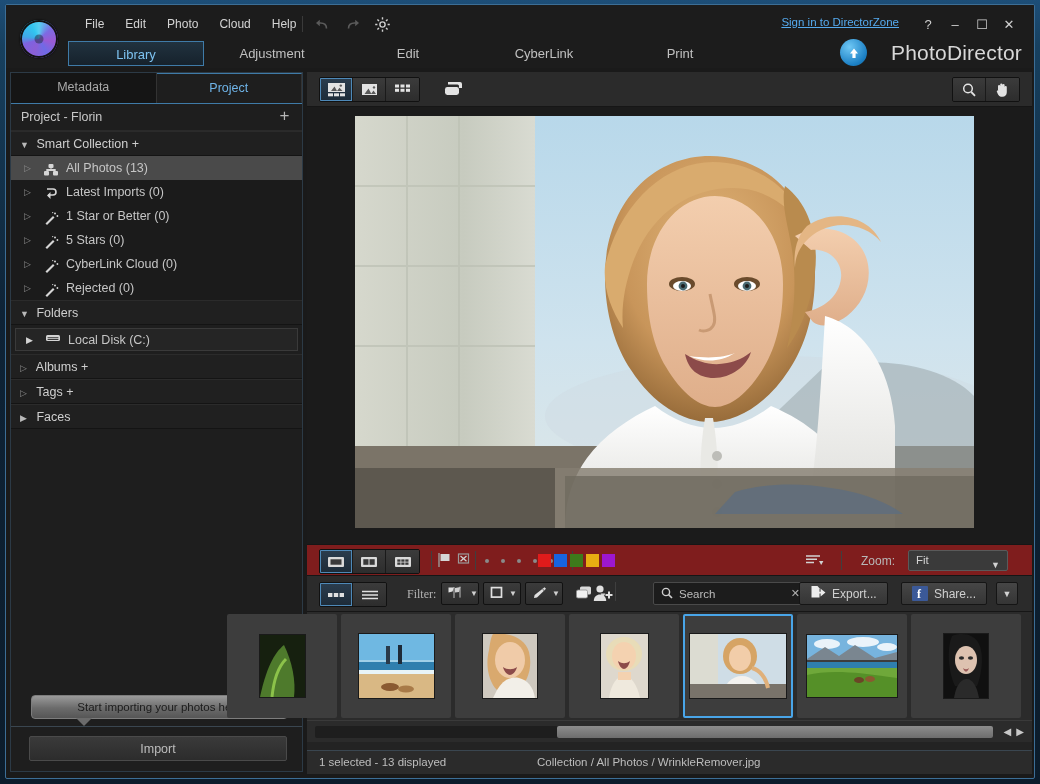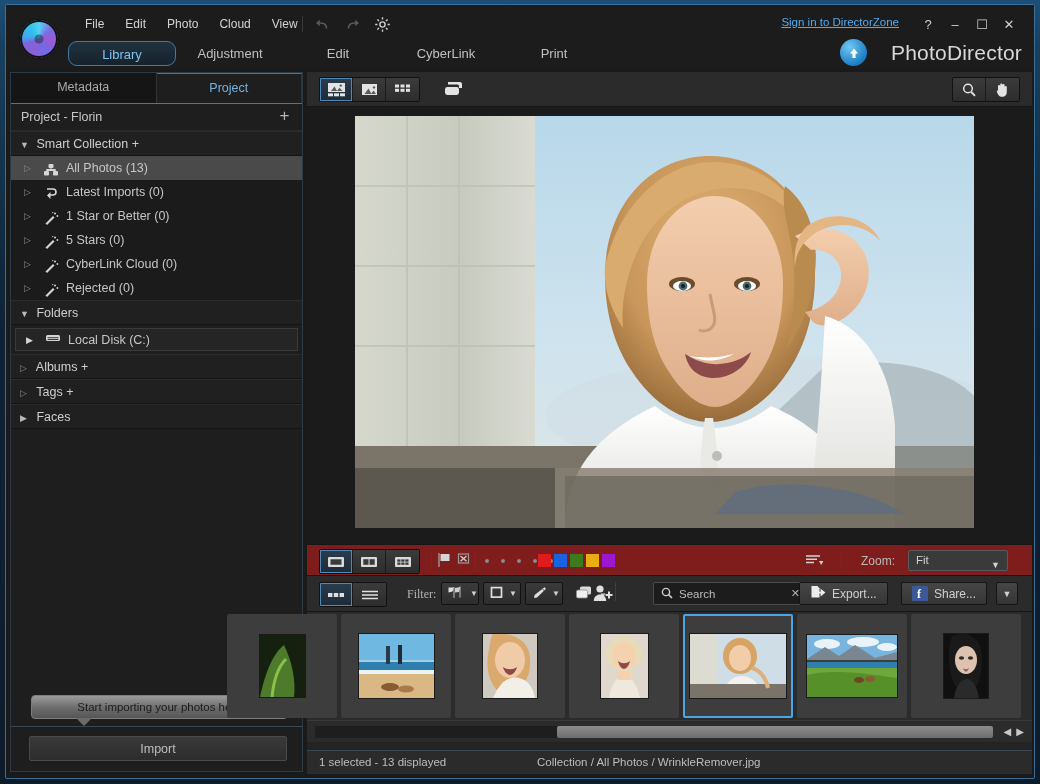--- a/index.html
+++ b/index.html
@@ -51,22 +51,22 @@
   .signin {
     position:absolute; right: 135px; top: 11px;
     font-size: 11.5px; color: #55aaee; text-decoration: underline; cursor: pointer;
   }
   .winbtns { position:absolute; right: 12px; top: 8px; display:flex; gap:1px; align-items:center;}
   .wb { width:26px; height:22px; display:flex; align-items:center; justify-content:center;
         color:#cfcfcf; font-size:13px; cursor:default; }
 
   .modebar { position:absolute; left: 62px; top: 36px; display:flex; }
   .mode {
-    width: 108px; height: 25px; line-height: 25px; text-align: center;
-    font-size: 13px; color: #c0c0c0; cursor: default; border-radius:9px;
+    width: 136px; height: 25px; line-height: 25px; text-align: center;
+    font-size: 13px; color: #c0c0c0; cursor: default; border-radius:0;
   }
   .mode.active { color: #7dc2f0; border: 1px solid #3f7ba8;
      background: linear-gradient(180deg,#21323f,#16222c); }
   .brand { position:absolute; right: 12px; top: 34px; display:flex; align-items:center; gap:24px;}
   .brand-badge{
     width:27px;height:27px;border-radius:50%;
     background: radial-gradient(circle at 35% 30%, #6fc8f5, #1b7fc4 70%, #14628f);
     display:flex;align-items:center;justify-content:center;
   }
   .brand-txt{ font-size:21px; color:#d8d8d8; letter-spacing:.2px;}
@@ -217,21 +217,21 @@
 <div class="app-inner">
 
   <div class="titlebar">
     <div class="logo"></div>
 
     <div class="menu">
       <div class="menu-item">File</div>
       <div class="menu-item">Edit</div>
       <div class="menu-item">Photo</div>
       <div class="menu-item">Cloud</div>
-      <div class="menu-item">View</div>
+      <div class="menu-item">Help</div>
     </div>
     <div class="menusep"></div>
 
     <div class="tb-icons">
       <div class="ic-btn">
         <svg width="17" height="14" viewBox="0 0 17 14">
               <path d="M12.5 11.5c0-3.4-2.3-5.5-6-5.5H3.2" stroke="#5a5a5a" stroke-width="1.6" fill="none"></path>
               <path d="M5.8 2.8 2 6l3.8 3.2z" fill="#5a5a5a"></path>
             </svg>
       </div>

